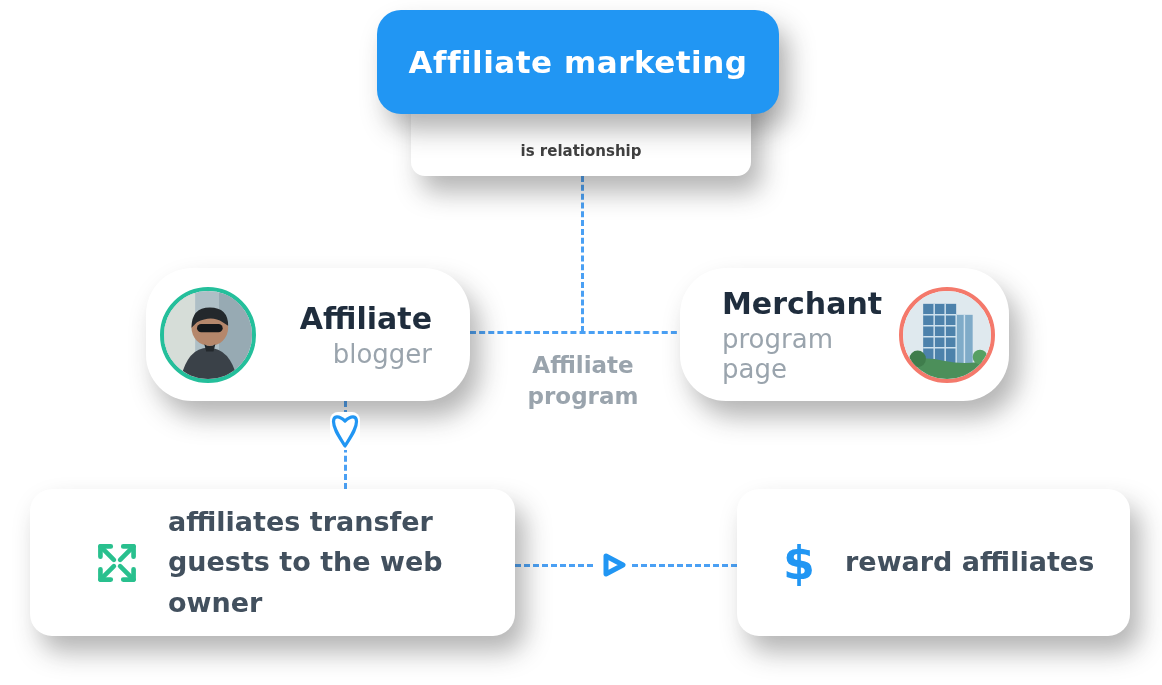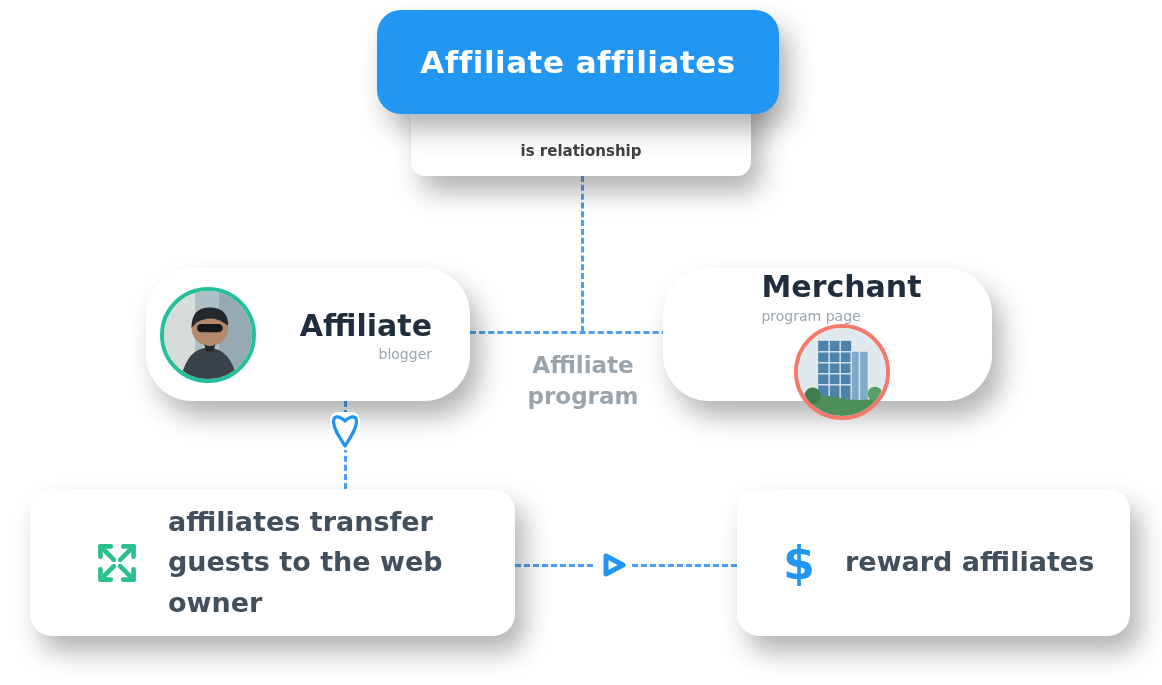--- a/index.html
+++ b/index.html
@@ -40,32 +40,32 @@
   .down-marker { left:330px; top:412px; width:30px; height:38px; border-radius:8px; }
   .play-marker { left:594px; top:547px; width:38px; height:36px; border-radius:50%;
                  display:flex; align-items:center; justify-content:center; }
 
   
   .entity-card {
     position:absolute; top:268px; height:133px; background:#fff;
     border-radius:46px; display:flex; align-items:center; box-sizing:border-box; z-index:2;
   }
   .affiliate-card { left:146px; width:324px; padding:0 38px 0 14px; justify-content:space-between; }
-  .merchant-card  { left:663px; width:329px; padding:0 14px 0 42px; justify-content:space-between;flex-direction:column; }
+  .merchant-card  { left:680px; width:329px; padding:0 14px 0 42px; justify-content:flex-start; }
   .avatar-ring {
     width:96px; height:96px; border-radius:50%; overflow:hidden; box-sizing:border-box; flex:0 0 auto;
   }
   .ring-teal   { border:4px solid #24bf9b; }
   .ring-salmon { border:4px solid #f4796b; }
   .avatar-ring svg { display:block; width:100%; height:100%; }
   .entity-text { display:flex; flex-direction:column; }
   .text-right  { align-items:flex-end; }
   .text-left   { align-items:flex-start; }
   .entity-title { font-size:30px; font-weight:bold; color:#1f2d3d; line-height:1.25; }
-  .entity-sub   { font-size:14px; color:#9aa4ad; margin-top:2px; }
+  .entity-sub   { font-size:26px; color:#9aa4ad; margin-top:2px; }
 
   
   .rel-label {
     position:absolute; left:498px; top:350px; width:170px; text-align:center;
     color:#9aa4ad; font-weight:bold; font-size:23px; line-height:1.35; z-index:1;
   }
 
   
   .action-card {
     position:absolute; top:489px; height:147px; background:#fff; border-radius:22px;
@@ -79,21 +79,21 @@
 </style>
 </head>
 <body>
 
 <div class="canvas">
 
   <div class="white-subcard shadow">
     <div class="subcard-text">is relationship</div>
   </div>
   <div class="blue-card shadow">
-    <span>Affiliate affiliates</span>
+    <span>Affiliate marketing</span>
   </div>
 
   <div class="dash-v v-top"></div>
   <div class="dash-h h-mid"></div>
   <div class="dash-v v-left"></div>
   <div class="dash-h h-bottom"></div>
 
   <div class="marker down-marker">
     <svg width="30" height="38" viewBox="0 0 30 38">
       <path d="M15 34 C 9.5 25, 3.5 17, 3.5 9.5 C 3.5 4, 8.5 3, 15 9 C 21.5 3, 26.5 4, 26.5 9.5 C 26.5 17, 20.5 25, 15 34 Z" fill="#ffffff" stroke="#2196f3" stroke-width="3.2" stroke-linejoin="round"></path>

